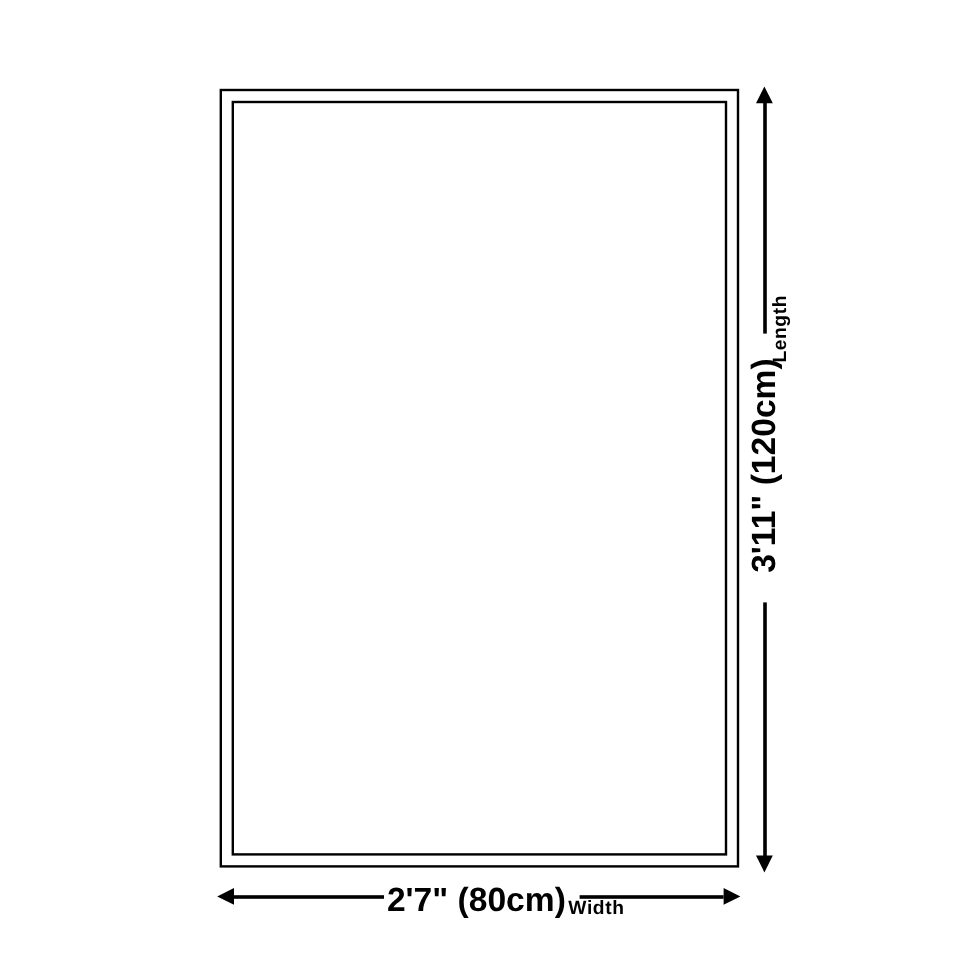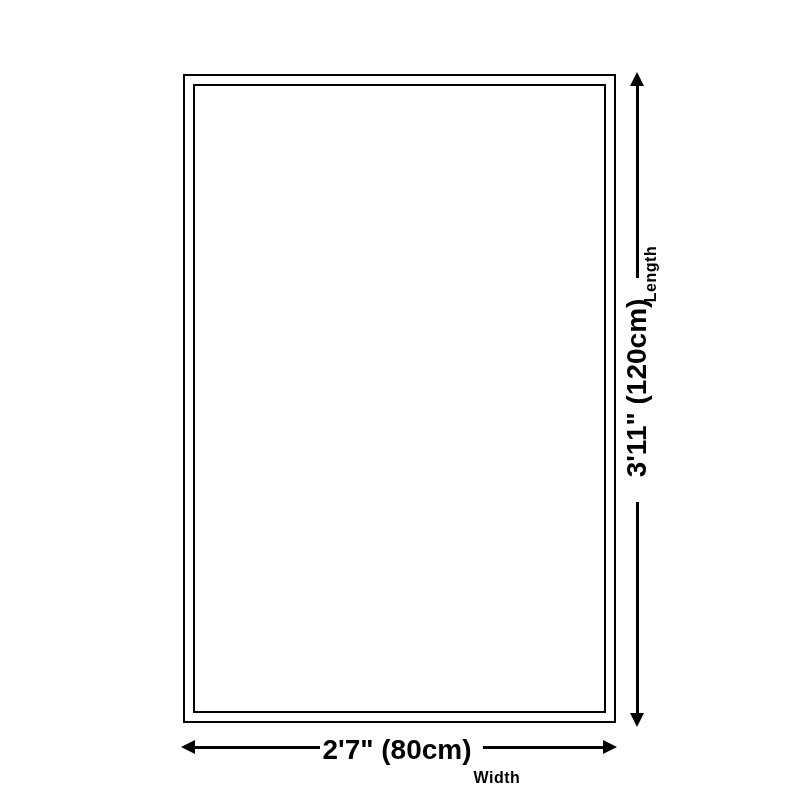--- a/index.html
+++ b/index.html
@@ -77,21 +77,21 @@
     line-height: 1;
   }
   .lbl-big   { font-size: 28px; }
   .lbl-small { font-size: 16px; letter-spacing: 0.5px; }
   .center    { transform: translate(-50%, -50%); }
   .vcenter   { transform: translate(-50%, -50%) rotate(-90deg); }
 
   .length-value { left: 637px; top: 388px; }
   .length-name  { left: 651px; top: 274px; }
   .width-value  { left: 397px; top: 750px; }
-  .width-name   { left: 497px; top: 778px; }
+  .width-name   { left: 497px; top: 758px; }
 </style>
 </head>
 <body>
 
 <div id="stage">
 
   <div class="rect-outer"></div>
   <div class="rect-inner"></div>
 
   <div class="arrow arrow-up"></div>

